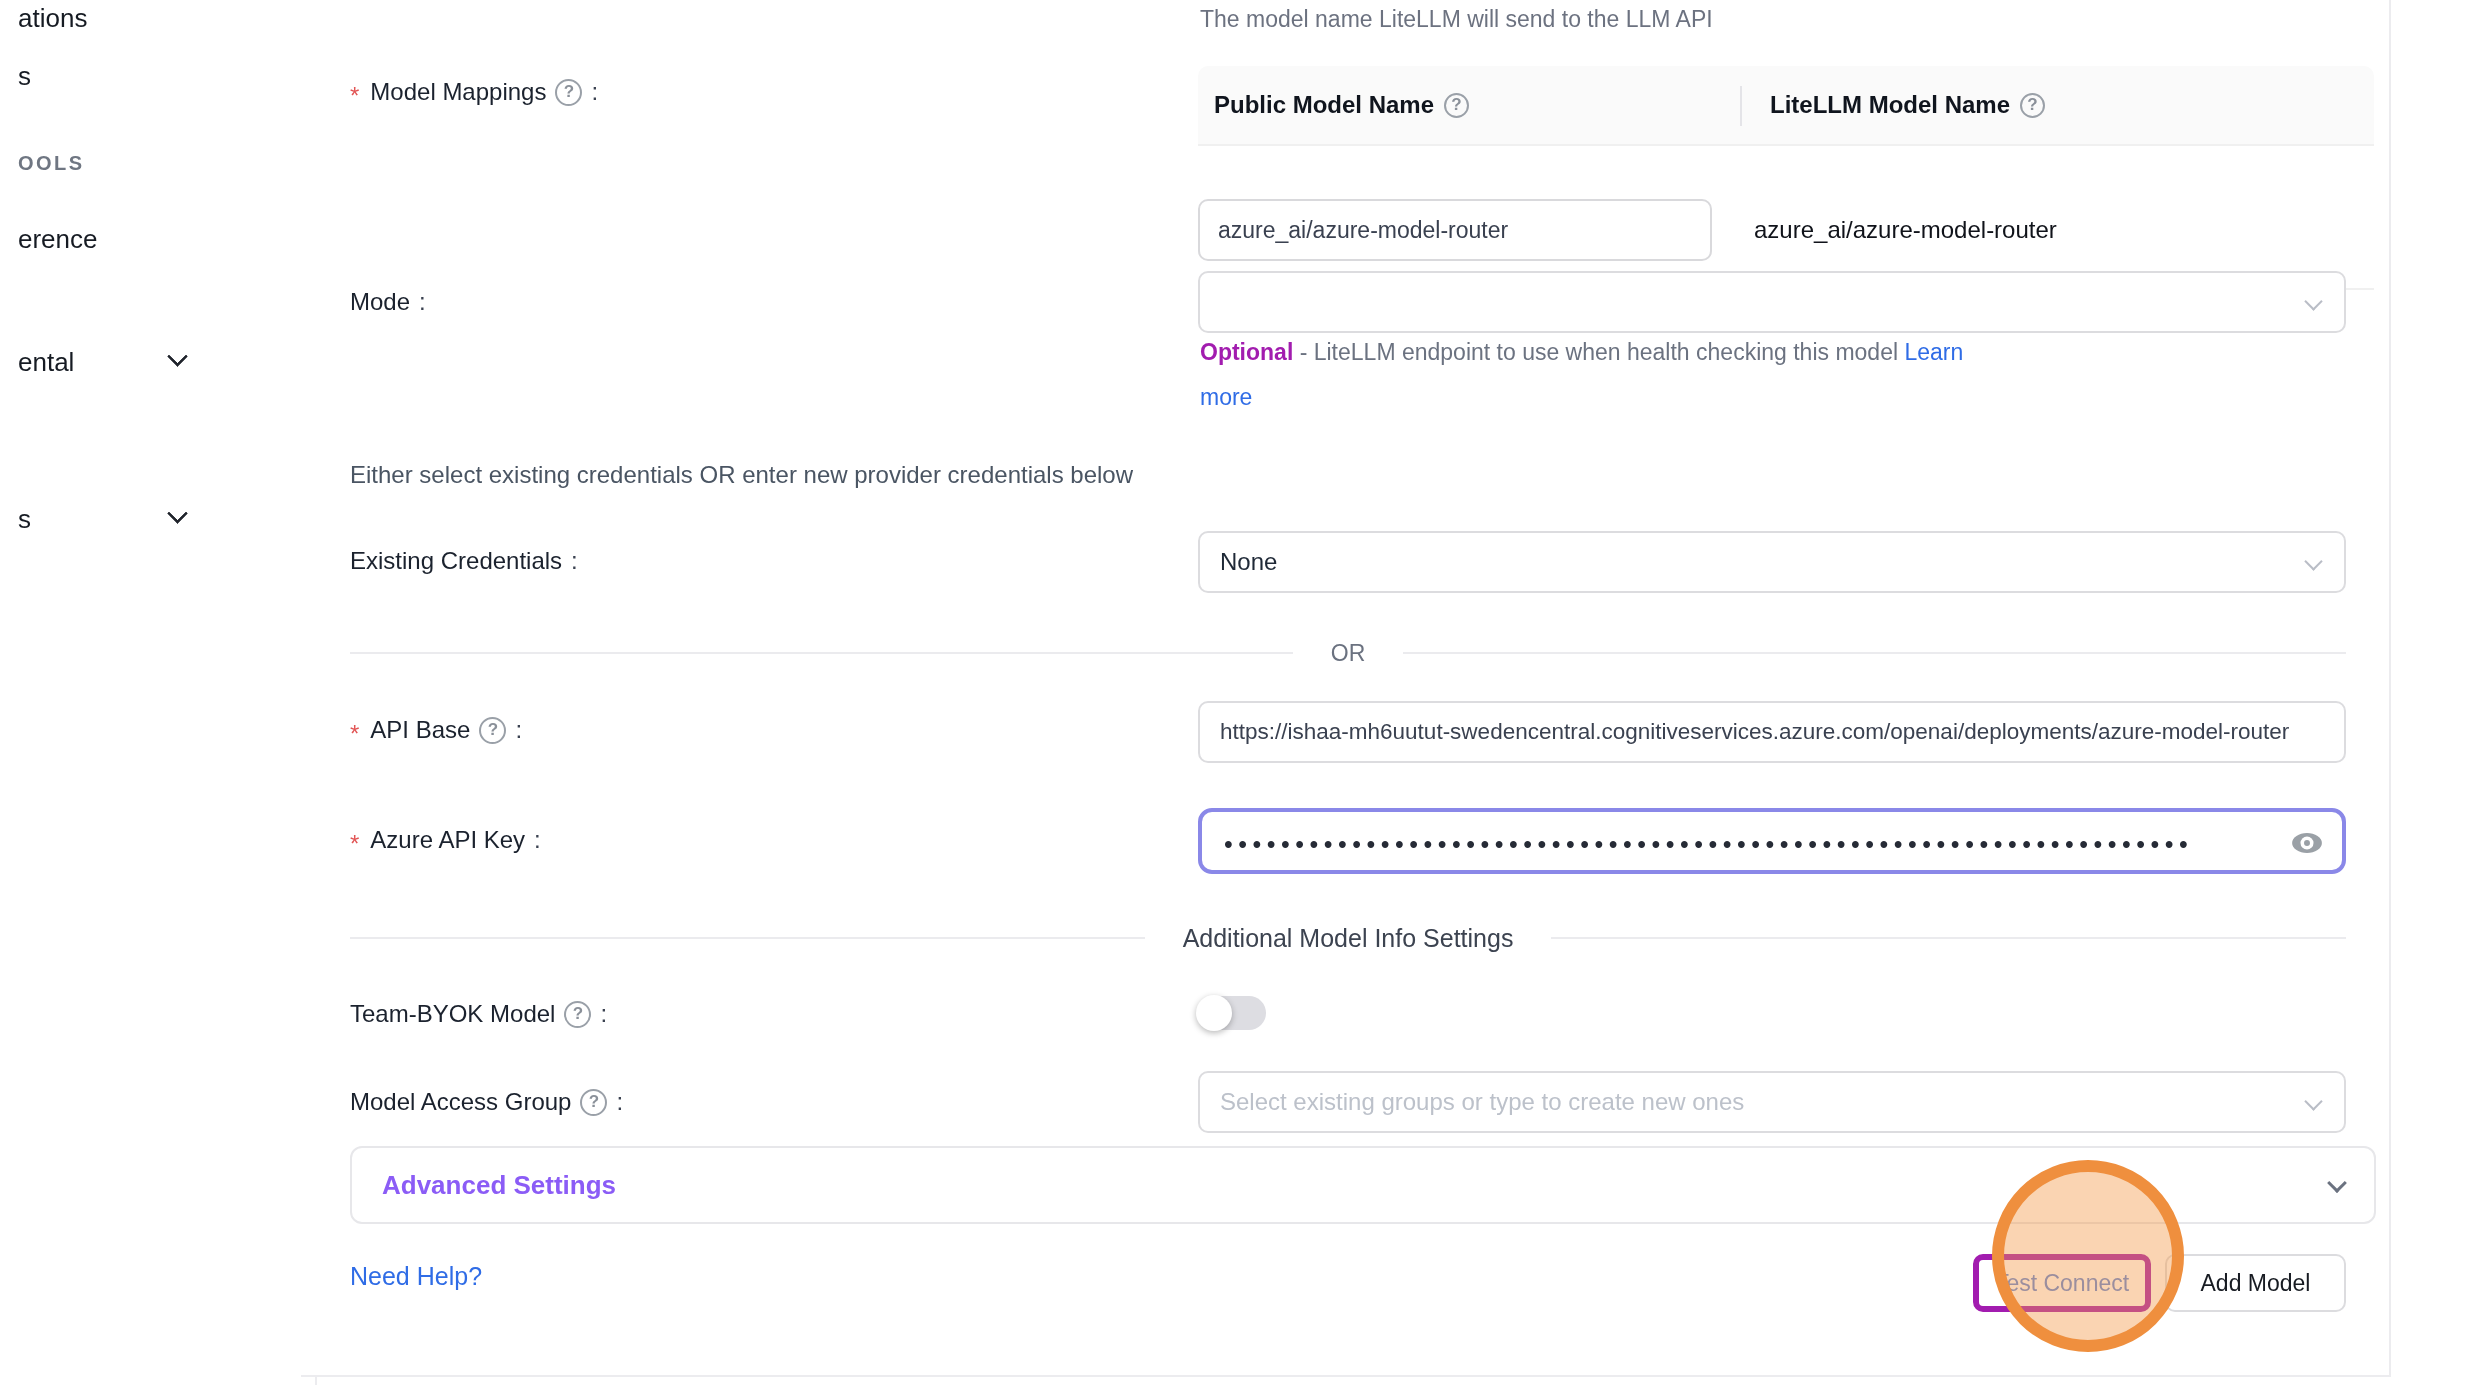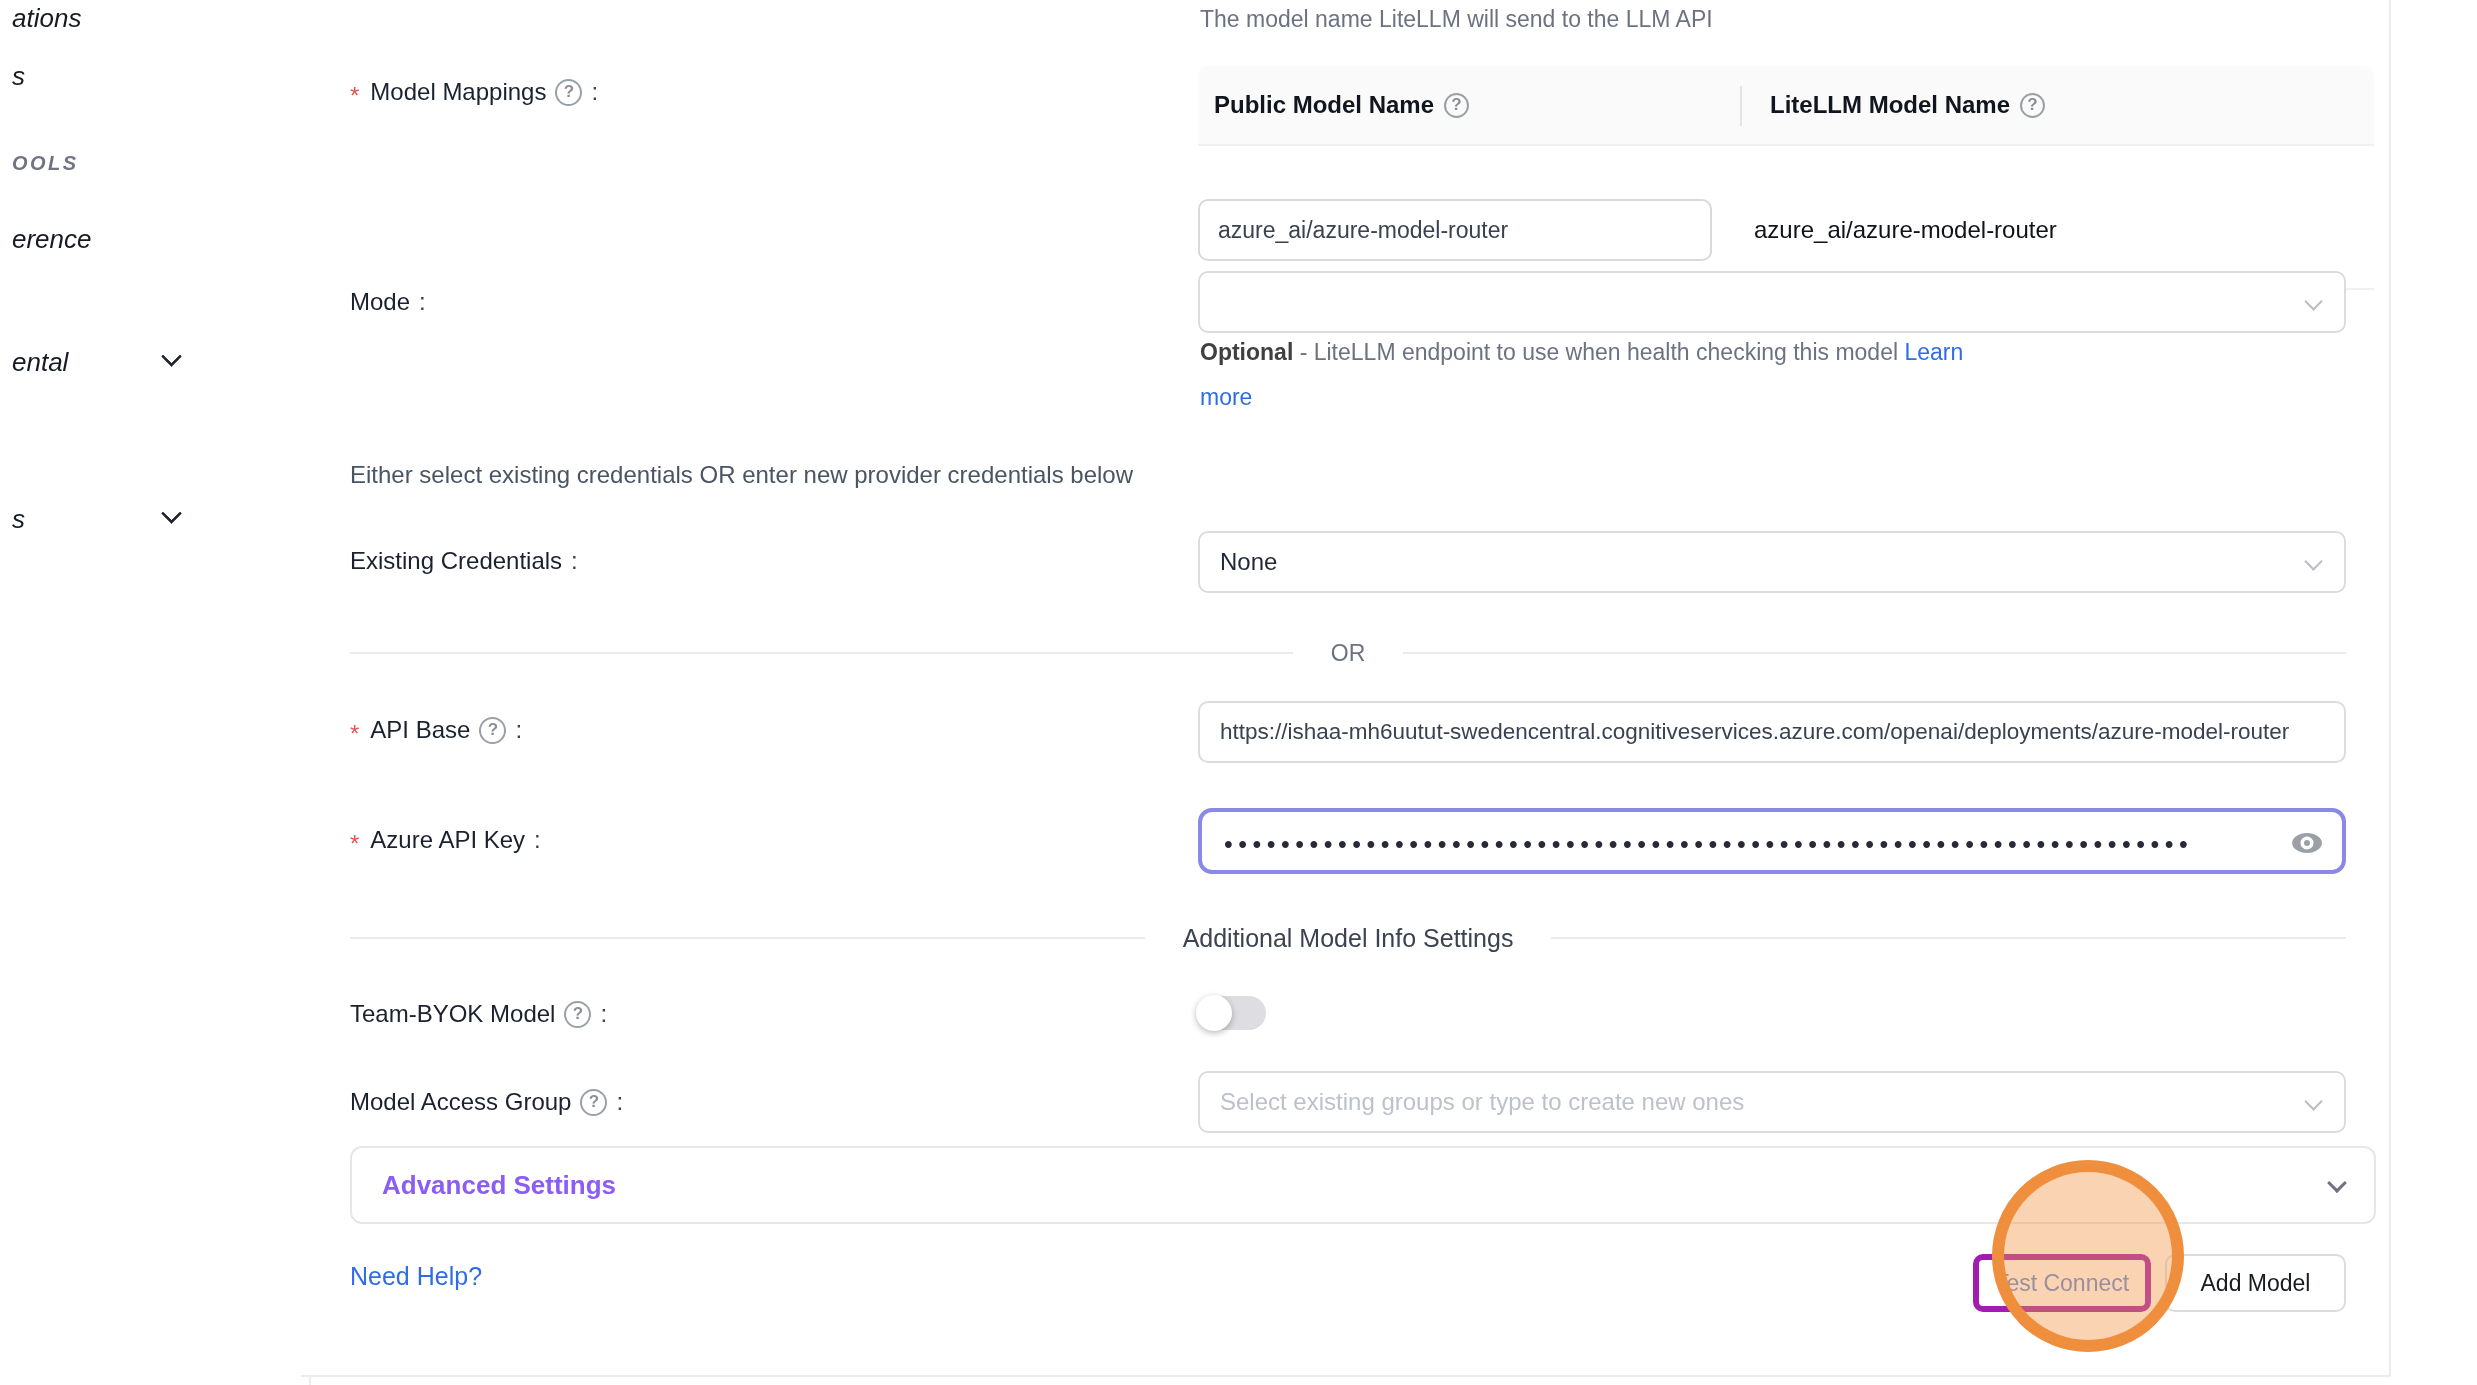--- a/index.html
+++ b/index.html
@@ -1,21 +1,21 @@
 <!DOCTYPE html>
 <html><head>
 <meta charset="utf-8">
 <style>
   * { box-sizing: border-box; margin: 0; padding: 0; }
   html,body { width:2477px; height:1385px; background:#ffffff; overflow:hidden;
     font-family:"Liberation Sans", sans-serif; color:#1f2937; }
 
   
-  .sidebar { position:absolute; left:12px; top:0; width:299px; height:1385px;
-    background:#fff; border-right:2px solid #ececef;font-style:italic; }
+  .sidebar { position:absolute; left:18px; top:0; width:299px; height:1385px;
+    background:#fff; border-right:2px solid #ececef; }
   .side-item { position:absolute; left:0; width:250px; height:44px; display:flex;
     align-items:center; font-size:26px; color:#161b23; cursor:pointer; }
   .side-section { font-size:20px; color:#6f7682; font-weight:700; letter-spacing:2.5px; }
   .side-chev { position:absolute; left:152px; top:9px; width:15px; height:15px;
     border-right:3.5px solid #20242c; border-bottom:3.5px solid #20242c;
     transform:rotate(45deg); border-radius:1px; }
 
   
   .main { position:absolute; left:301px; top:0; width:2090px; height:1377px;
     background:#fff; border-right:2px solid #ececef; border-bottom:2px solid #ececef; }
@@ -54,21 +54,21 @@
   .select .chev { position:absolute; right:24px; top:22px; width:13px; height:13px;
     border-right:2.5px solid #b9bdc6; border-bottom:2.5px solid #b9bdc6;
     transform:rotate(45deg); }
   .placeholder { color:#bcc1ca; }
   .text-input { position:absolute; left:897px; width:1148px; height:62px; background:#fff;
     border:2px solid #dcdcdf; border-radius:10px; display:flex; align-items:center;
     padding:0 20px; font-size:22.5px; color:#3a4150; white-space:nowrap; overflow:hidden; }
 
   .help-text { position:absolute; left:899px; top:330px; width:800px; font-size:23px;
     line-height:45px; color:#6b7280; }
-  .help-text b { color:#404040; }
+  .help-text b { color:#a21caf; }
   .link { color:#2f6ce6; cursor:pointer; }
 
   .note-text { position:absolute; left:49px; top:461px; font-size:24px; color:#4a5563; }
 
   .divider { position:absolute; left:49px; width:1996px; height:44px; display:flex;
     align-items:center; gap:38px; font-size:23px; color:#6b7280; white-space:nowrap; }
   .divider::before, .divider::after { content:""; flex:1; height:2px; background:#ebebee; }
   .divider.section { font-size:25px; color:#3c4350; }
 
   

